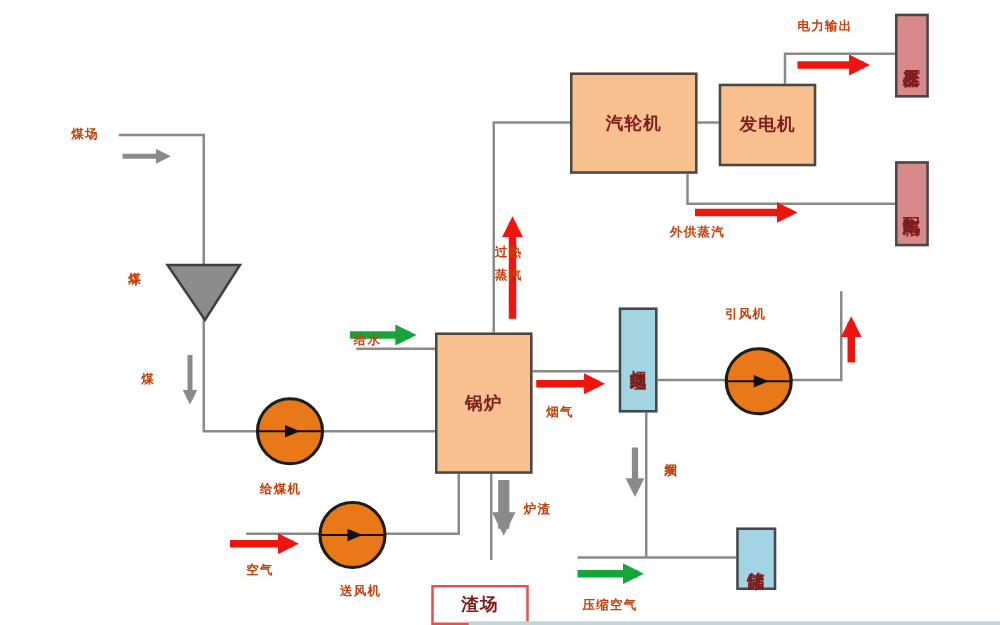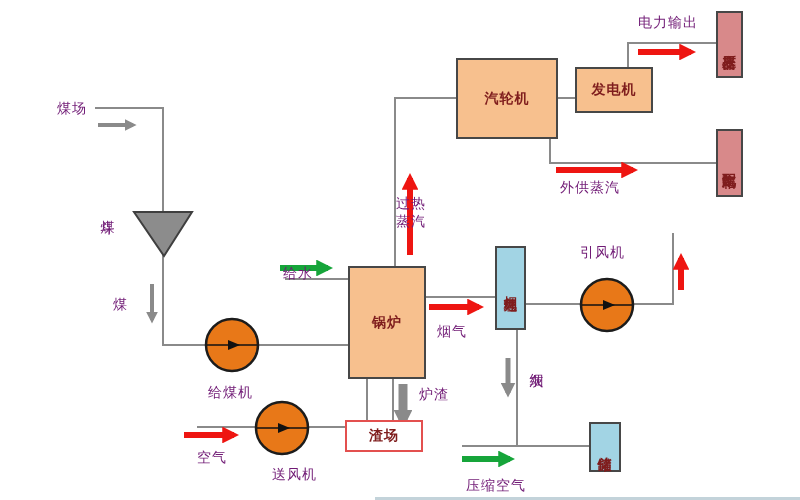--- a/index.html
+++ b/index.html
@@ -11,21 +11,21 @@
   .box{
     position:absolute;box-sizing:border-box;display:flex;align-items:center;justify-content:center;
     border:2px solid #474747;font-weight:700;font-size:14px;color:#7f1d1d;letter-spacing:1px;
   }
   .box-process{background:#f7c08e;}
   .box-electric{background:#d8898a;}
   .box-treat{background:#a2d4e4;}
   .box-slagyard{background:#ffffff;border-color:#e3504f;}
   .vtext{writing-mode:vertical-rl;text-orientation:upright;letter-spacing:1px;line-height:1;}
   .lbl{
-    position:absolute;font-weight:400;font-size:14px;color:#701a75;white-space:nowrap;letter-spacing:1px;
+    position:absolute;font-weight:700;font-size:10px;color:#c2410c;white-space:nowrap;letter-spacing:1px;
   }
   .lbl-2line{line-height:18px;white-space:normal;}
   .lbl-center{text-align:center;}
   .edge-strip{position:absolute;background:#c3d3da;}
 </style>
 </head>
 <body>
 
 <div class="stage">
 
@@ -102,62 +102,62 @@
   </svg>
 
   <div class="box box-process" style="left:348px;top:266px;width:78px;height:113px;">
     <span>锅炉</span>
   </div>
 
   <div class="box box-process" style="left:456px;top:58px;width:102px;height:81px;">
     <span>汽轮机</span>
   </div>
 
-  <div class="box box-process" style="left:575px;top:67px;width:78px;height:46px;">
+  <div class="box box-process" style="left:575px;top:67px;width:78px;height:66px;">
     <span>发电机</span>
   </div>
 
   <div class="box box-electric" style="left:716px;top:11px;width:27px;height:67px;">
     <span class="vtext">变压器</span>
   </div>
 
   <div class="box box-electric" style="left:716px;top:129px;width:27px;height:68px;">
     <span class="vtext">配汽箱</span>
   </div>
 
   <div class="box box-treat" style="left:495px;top:246px;width:31px;height:84px;">
     <span class="vtext" style="font-size:13px;">烟气处理</span>
   </div>
 
   <div class="box box-treat" style="left:589px;top:422px;width:32px;height:50px;">
     <span class="vtext">储罐</span>
   </div>
 
-  <div class="box box-slagyard" style="left:345px;top:420px;width:78px;height:32px;">
+  <div class="box box-slagyard" style="left:345px;top:468px;width:78px;height:32px;">
     <span>渣场</span>
   </div>
 
   <div class="lbl" style="left:57px;top:100px;">煤场</div>
   <div class="lbl vtext" style="left:101px;top:209px;">煤斗</div>
   <div class="lbl" style="left:113px;top:296px;">煤</div>
   <div class="lbl" style="left:208px;top:384px;">给煤机</div>
   <div class="lbl" style="left:197px;top:449px;">空气</div>
   <div class="lbl" style="left:260px;top:466px;margin-left:12px;">送风机</div>
   <div class="lbl" style="left:283px;top:233px;margin-top:32px;">给水</div>
 
   <div class="lbl lbl-2line" style="left:396px;top:194px;width:34px;">
     <div>过热</div>
     <div>蒸汽</div>
   </div>
 
   <div class="lbl" style="left:638px;top:14px;">电力输出</div>
-  <div class="lbl" style="left:560px;top:179px;">外供蒸汽</div>
+  <div class="lbl" style="left:536px;top:179px;">外供蒸汽</div>
 
 
   <div class="lbl" style="left:580px;top:244px;">引风机</div>
   <div class="lbl" style="left:437px;top:323px;">烟气</div>
   <div class="lbl vtext" style="left:530px;top:362px;">细灰</div>
-  <div class="lbl" style="left:419px;top:386px;">炉渣</div>
+  <div class="lbl" style="left:419px;top:400px;">炉渣</div>
   <div class="lbl" style="left:466px;top:477px;">压缩空气</div>
 
   <div class="edge-strip" style="left:375px;top:497px;width:425px;height:3px;"></div>
 
 </div>
 
 </body></html>

